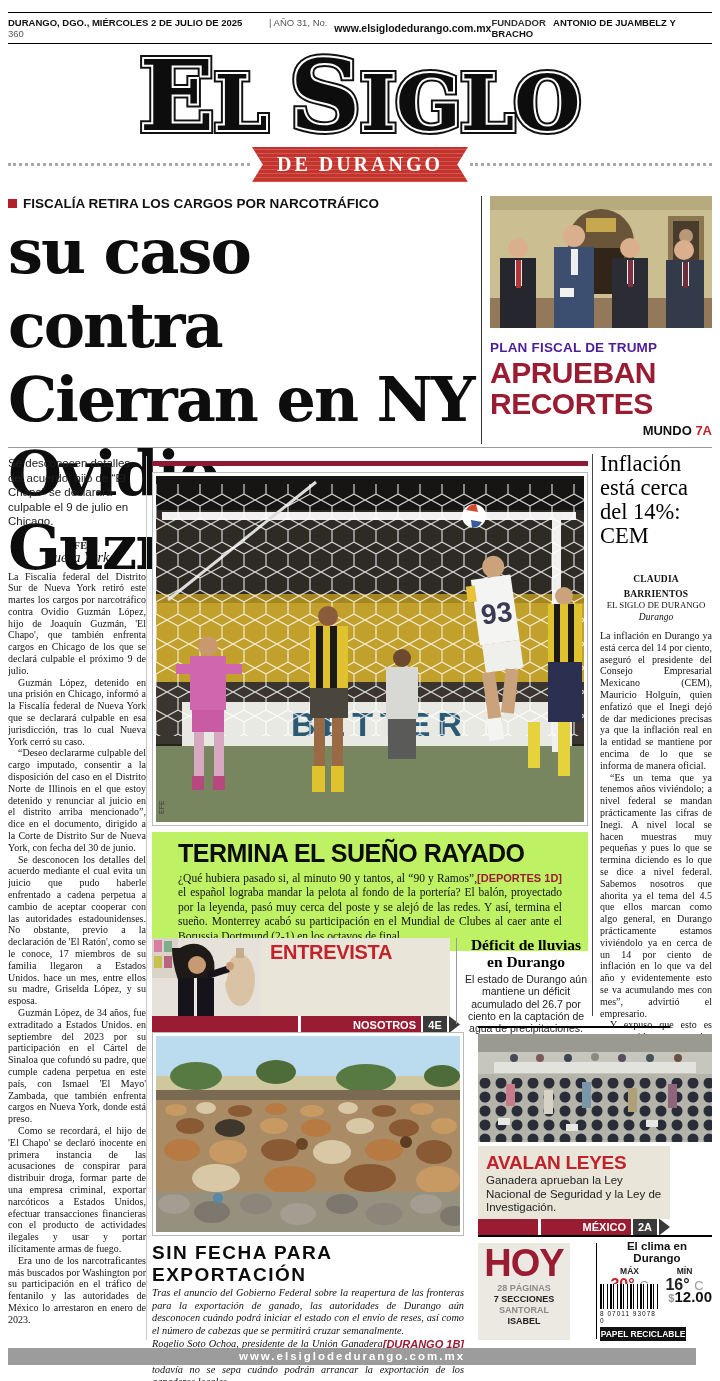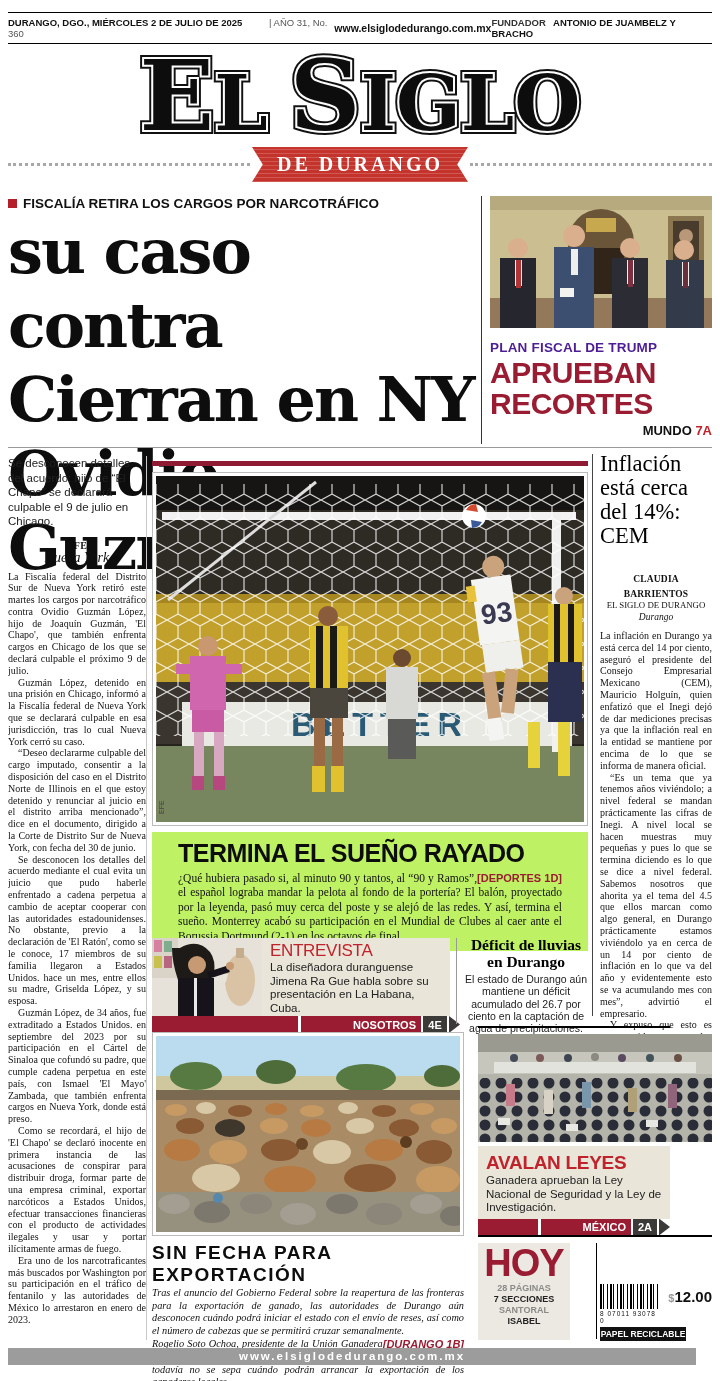--- a/index.html
+++ b/index.html
@@ -65,21 +65,21 @@
   #feature .caption h2{margin:0 0 3px;font-family:"Liberation Sans",sans-serif;font-weight:bold;
                        font-size:25px;letter-spacing:-.5px;color:#0d0d0d;}
   #feature .caption p{margin:0;font-size:11.5px;line-height:14.4px;text-align:justify;}
   .ref-inline{float:right;font-family:"Liberation Sans",sans-serif;font-weight:bold;
               font-size:11px;color:#9a1c33;}
 
   
   #entrevista{left:152px;top:938px;width:298px;height:78px;background:#e9e5d9;display:flex;}
   #entrevista .photo{width:110px;height:78px;flex:none;}
   #entrevista .txt{padding:3px 8px 0;}
-  #entrevista .title{font-family:"Liberation Sans",sans-serif;font-weight:normal;font-size:17px;
+  #entrevista .title{font-family:"Liberation Sans",sans-serif;font-weight:bold;font-size:20px;
                      color:#c0232b;letter-spacing:-.3px;}
   #entrevista .body{font-family:"Liberation Sans",sans-serif;font-size:11.5px;line-height:13.5px;color:#222;}
   .section-bar{display:flex;align-items:stretch;height:17px;font-family:"Liberation Sans",sans-serif;
                font-weight:bold;font-size:11px;color:#fff;}
   .section-bar .seg-a{width:146px;background:#9a1c33;margin-right:3px;}
   .section-bar .seg-b{flex:1;background:#9a1c33;display:flex;align-items:center;
                       justify-content:flex-end;padding-right:5px;}
   .section-bar .seg-pg{width:24px;background:#3c3a38;display:flex;align-items:center;
                        justify-content:center;margin-left:2px;}
   .section-bar .chev{width:11px;background:#3c3a38;margin-left:2px;
@@ -357,21 +357,20 @@
       <path d="M28 10 q18 -10 30 4 q6 8 4 22 l-8 8 -28 -2 q-6 -18 -6 -32" fill="#1d1a18"></path>
       <circle cx="45" cy="27" r="9" fill="#c89a74"></circle>
       <path d="M36 20 q8 -8 18 0 l-2 -8 q-8 -5 -14 0 z" fill="#1d1a18"></path>
       <rect x="26" y="40" width="36" height="38" fill="#16141a"></rect>
       <rect x="42" y="40" width="3" height="38" fill="#e8e8e8"></rect>
       <rect x="56" y="34" width="22" height="7" fill="#16141a" transform="rotate(-18 56 38)"></rect>
       <circle cx="78" cy="28" r="4" fill="#c89a74"></circle>
     </svg>
     <div class="txt">
       <div class="title">ENTREVISTA</div>
-      <div class="body">La diseñadora duranguense Jimena Ra Gue habla sobre su presentación en La Habana, Cuba.</div>
     </div>
   </div>
   <div class="section-bar" id="entrevista-bar">
     <div class="seg-a"></div>
     <div class="seg-b">NOSOTROS</div>
     <div class="seg-pg">4E</div>
     <div class="chev"></div>
   </div>
 
   <div class="abs" id="divider-mid"></div>
@@ -506,20 +505,33 @@
 
   <div class="abs" id="br-rule"></div>
   <div class="abs" id="hoy">
     <div class="title">HOY</div>
     <div class="muted">28 PÁGINAS</div>
     <div class="strong">7 SECCIONES</div>
     <div class="muted">SANTORAL</div>
     <div class="strong">ISABEL</div>
   </div>
   <div class="abs" id="divider-br"></div>
+  <div class="abs" id="clima">
+    <div class="title">El clima en Durango</div>
+    <div class="row">
+      <div class="max">
+        <div class="lbl">MÁX</div>
+        <div class="val"><span>30°</span> <span class="unit">C</span></div>
+      </div>
+      <div class="min">
+        <div class="lbl">MÍN</div>
+        <div class="val"><span>16°</span> <span class="unit">C</span></div>
+      </div>
+    </div>
+  </div>
   <div class="abs" id="precio">
     <div class="row">
       <div>
         <div class="bars"></div>
         <div class="digits">8 07011 93078 0</div>
       </div>
       <div class="price">
         <span class="cur">$</span><span class="amt">12.00</span>
       </div>
     </div>

